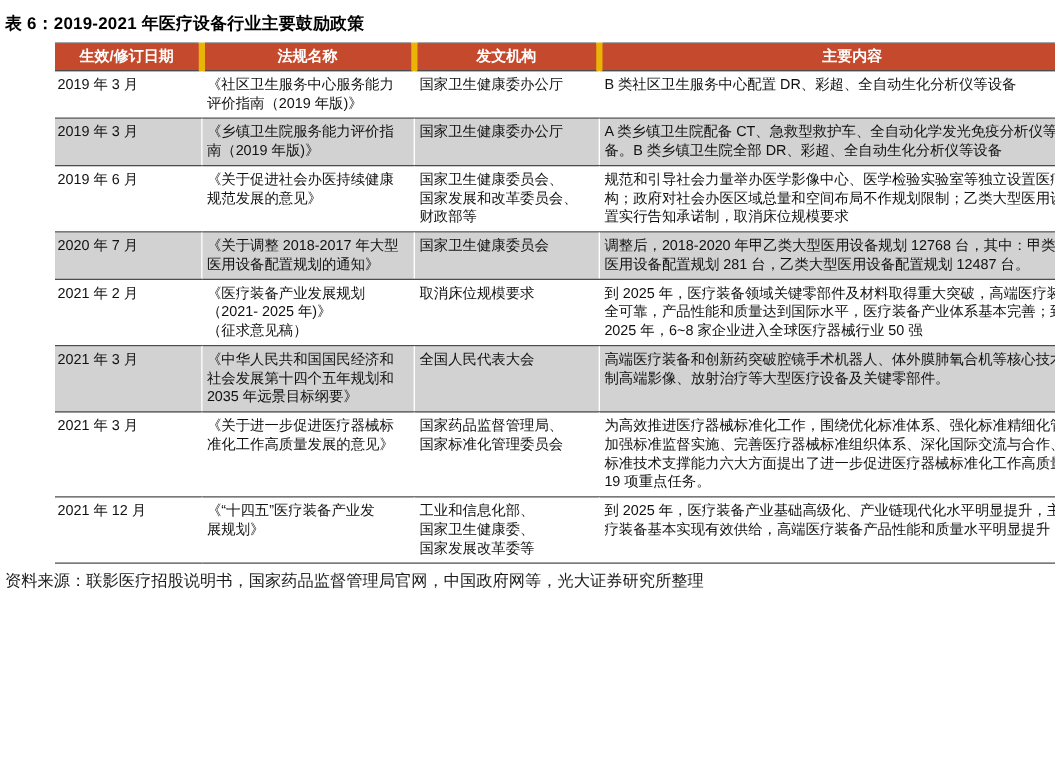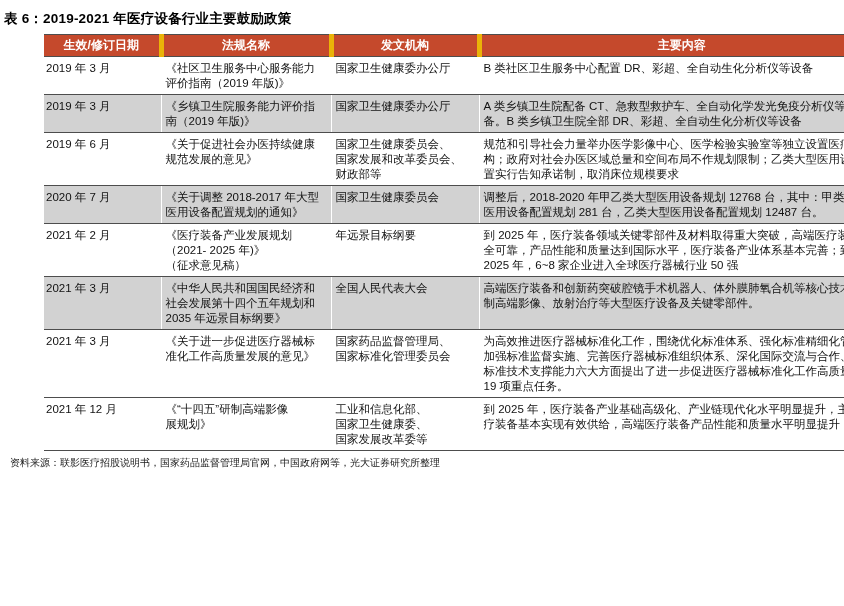--- a/index.html
+++ b/index.html
@@ -49,23 +49,23 @@
     line-height:15px;
     vertical-align:top;
     padding:4px 6px 3px 4px;
     border-left:1px solid #FFFFFF;
     border-bottom:1px solid var(--border);
     white-space:pre-line;
   }
   table.policy td:first-child{border-left:none;padding-left:2px;}
   table.policy tr.alt td{background:var(--row-alt-bg);}
   .source{
-    font-size:10px;
+    font-size:13px;
     color:#1a1a1a;
-    margin:5px 0 0 7px;
+    margin:5px 0 0 1px;
   }
   col.c-date{width:117px;}
   col.c-name{width:170px;}
   col.c-agency{width:148px;}
   col.c-content{width:403px;}
 </style>
 </head>
 <body>
 
 <div class="page">
@@ -115,42 +115,42 @@
           <td>《关于调整 2018-2017 年大型
 医用设备配置规划的通知》</td>
           <td>国家卫生健康委员会</td>
           <td>调整后，2018-2020 年甲乙类大型医用设备规划 12768 台，其中：甲类大型医用设备配置规划 281 台，乙类大型医用设备配置规划 12487 台。</td>
         </tr>
         <tr>
           <td>2021 年 2 月</td>
           <td>《医疗装备产业发展规划
 （2021- 2025 年)》
 （征求意见稿）</td>
-          <td>年远景目标纲要</td>
+          <td>取消床位规模要求</td>
           <td>到 2025 年，医疗装备领域关键零部件及材料取得重大突破，高端医疗装备安全可靠，产品性能和质量达到国际水平，医疗装备产业体系基本完善；到 2025 年，6~8 家企业进入全球医疗器械行业 50 强</td>
         </tr>
         <tr class="alt">
           <td>2021 年 3 月</td>
           <td>《中华人民共和国国民经济和
 社会发展第十四个五年规划和
 2035 年远景目标纲要》</td>
           <td>全国人民代表大会</td>
           <td>高端医疗装备和创新药突破腔镜手术机器人、体外膜肺氧合机等核心技术，研制高端影像、放射治疗等大型医疗设备及关键零部件。</td>
         </tr>
         <tr>
           <td>2021 年 3 月</td>
           <td>《关于进一步促进医疗器械标
 准化工作高质量发展的意见》</td>
           <td>国家药品监督管理局、
 国家标准化管理委员会</td>
           <td>为高效推进医疗器械标准化工作，围绕优化标准体系、强化标准精细化管理、加强标准监督实施、完善医疗器械标准组织体系、深化国际交流与合作、提升标准技术支撑能力六大方面提出了进一步促进医疗器械标准化工作高质量发展 19 项重点任务。</td>
         </tr>
         <tr>
           <td>2021 年 12 月</td>
-          <td>《“十四五”研制高端影像
+          <td>《“十四五”医疗装备产业发
 展规划》</td>
           <td>工业和信息化部、
 国家卫生健康委、
 国家发展改革委等</td>
           <td>到 2025 年，医疗装备产业基础高级化、产业链现代化水平明显提升，主流医疗装备基本实现有效供给，高端医疗装备产品性能和质量水平明显提升</td>
         </tr>
       </tbody>
   </table>
 
   <div class="source">资料来源：联影医疗招股说明书，国家药品监督管理局官网，中国政府网等，光大证券研究所整理</div>

